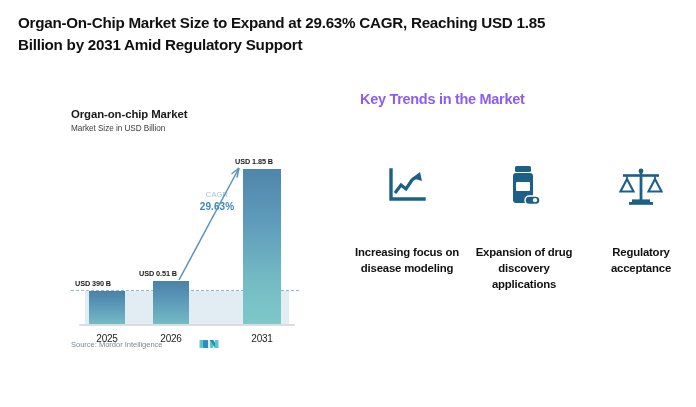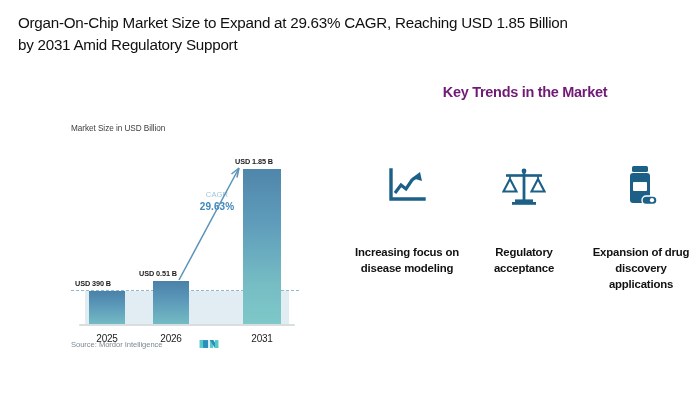--- a/index.html
+++ b/index.html
@@ -11,21 +11,21 @@
     overflow:hidden;
     position:relative;
   }
 
   
   #header{
     position:absolute;left:0;top:0;width:696px;height:70px;
   }
   #headline{
     position:absolute;left:18px;top:12px;width:560px;
-    font-size:15.2px;font-weight:normal;line-height:1.42;
+    font-size:15.2px;font-weight:bold;line-height:1.42;
     letter-spacing:-0.25px;color:#101010;
   }
   
   #logo-wrap{position:absolute;left:612px;top:10px;width:74px;height:50px;}
   #logo-mark{width:74px;height:33px;display:block;}
   #logo-text{
     margin-top:2px;font-size:7.6px;line-height:1;white-space:nowrap;
     text-align:center;
   }
   #logo-text .b{font-weight:bold;color:#2b7fb0;}
@@ -89,23 +89,22 @@
     position:absolute;left:0;top:2px;font-size:7.6px;color:#7b8a93;
     letter-spacing:-0.05px;white-space:nowrap;text-align:center;
   }
   #source-logo{position:absolute;left:128px;top:0px;width:20px;height:12px;}
 
   
   #trends{
     position:absolute;left:352px;top:72px;width:344px;height:270px;
   }
   #trends-title{
-    position:absolute;left:8px;top:12px;width:330px;
-    font-size:14.5px;font-weight:bold;color:#701a75;letter-spacing:-0.3px;
-    text-align:center;
+    position:absolute;left:8px;top:19px;width:330px;
+    font-size:14.5px;font-weight:bold;color:#8b5cf6;letter-spacing:-0.3px;
   }
   #trend-cols{
     position:absolute;left:0;top:88px;width:344px;
     display:flex;justify-content:space-between;align-items:flex-start;
   }
   .trend{
     width:110px;display:flex;flex-direction:column;align-items:center;
   }
   .trend-icon{height:52px;display:flex;align-items:center;justify-content:center;}
   .trend-label{
@@ -116,20 +115,21 @@
 </style>
 </head>
 <body>
 
 <div id="header">
   <div id="headline">Organ-On-Chip Market Size to Expand at 29.63% CAGR, Reaching USD 1.85 Billion by 2031 Amid Regulatory Support</div>
 
 </div>
 
 <div id="chart-card">
+  <div id="chart-title">Organ-on-chip Market</div>
   <div id="chart-subtitle">Market Size in USD Billion</div>
 
   <div id="plot">
     <div id="band"></div>
     <div id="dashline"></div>
     <div id="axis"></div>
 
     <div class="bar short" style="left:18px;width:36px;height:33px;"></div>
     <div class="bar short" style="left:82px;width:36px;height:43px;"></div>
     <div class="bar" style="left:172px;width:38px;height:155px;"></div>
@@ -173,46 +173,46 @@
 
     <div class="trend">
       <div class="trend-icon">
         <svg width="40" height="36" viewBox="0 0 40 36">
           <path d="M4,2 L4,31 L37,31" stroke="#1d6087" stroke-width="3.4" fill="none" stroke-linecap="square"></path>
           <polyline points="8,25 14,17 19,21 25,12 31,8" stroke="#1d6087" stroke-width="3.2" fill="none" stroke-linejoin="miter" stroke-linecap="butt"></polyline>
           <polygon points="33,4 35,13 25,10" fill="#1d6087"></polygon>
         </svg>
       </div>
       <div class="trend-label">Increasing focus on disease modeling</div>
+    </div>
+
+    <div class="trend">
+      <div class="trend-icon">
+        <svg width="34" height="42" viewBox="0 0 34 42">
+          <rect x="8" y="1" width="16" height="6" rx="1.6" fill="#1d6087"></rect>
+          <rect x="6" y="8" width="20" height="30" rx="3" fill="#1d6087"></rect>
+          <rect x="9" y="17" width="14" height="9" rx="1" fill="#ffffff"></rect>
+          <rect x="18" y="31" width="15" height="8.4" rx="4.2" fill="#1d6087" stroke="#ffffff" stroke-width="1.4"></rect>
+          <circle cx="28" cy="35.2" r="2.1" fill="#ffffff"></circle>
+        </svg>
+      </div>
+      <div class="trend-label">Expansion of drug discovery applications</div>
     </div>
 
     <div class="trend">
       <div class="trend-icon">
         <svg width="44" height="40" viewBox="0 0 44 40">
           <circle cx="22" cy="5" r="2.4" fill="#1d6087"></circle>
           <rect x="20.6" y="6" width="2.8" height="28" fill="#1d6087"></rect>
           <rect x="4" y="8.2" width="36" height="2.6" fill="#1d6087"></rect>
           <line x1="8" y1="10" x2="8" y2="13" stroke="#1d6087" stroke-width="1.6"></line>
           <line x1="36" y1="10" x2="36" y2="13" stroke="#1d6087" stroke-width="1.6"></line>
           <polygon points="8,13 1.5,25.5 14.5,25.5" fill="none" stroke="#1d6087" stroke-width="2.1"></polygon>
           <polygon points="36,13 29.5,25.5 42.5,25.5" fill="none" stroke="#1d6087" stroke-width="2.1"></polygon>
           <rect x="13" y="33.4" width="18" height="2.8" fill="#1d6087"></rect>
           <rect x="10" y="36" width="24" height="2.8" fill="#1d6087"></rect>
         </svg>
       </div>
       <div class="trend-label">Regulatory acceptance</div>
     </div>
 
-    <div class="trend">
-      <div class="trend-icon">
-        <svg width="34" height="42" viewBox="0 0 34 42">
-          <rect x="8" y="1" width="16" height="6" rx="1.6" fill="#1d6087"></rect>
-          <rect x="6" y="8" width="20" height="30" rx="3" fill="#1d6087"></rect>
-          <rect x="9" y="17" width="14" height="9" rx="1" fill="#ffffff"></rect>
-          <rect x="18" y="31" width="15" height="8.4" rx="4.2" fill="#1d6087" stroke="#ffffff" stroke-width="1.4"></rect>
-          <circle cx="28" cy="35.2" r="2.1" fill="#ffffff"></circle>
-        </svg>
-      </div>
-      <div class="trend-label">Expansion of drug discovery applications</div>
-    </div>
-
   </div>
 </div>
 
 </body></html>

